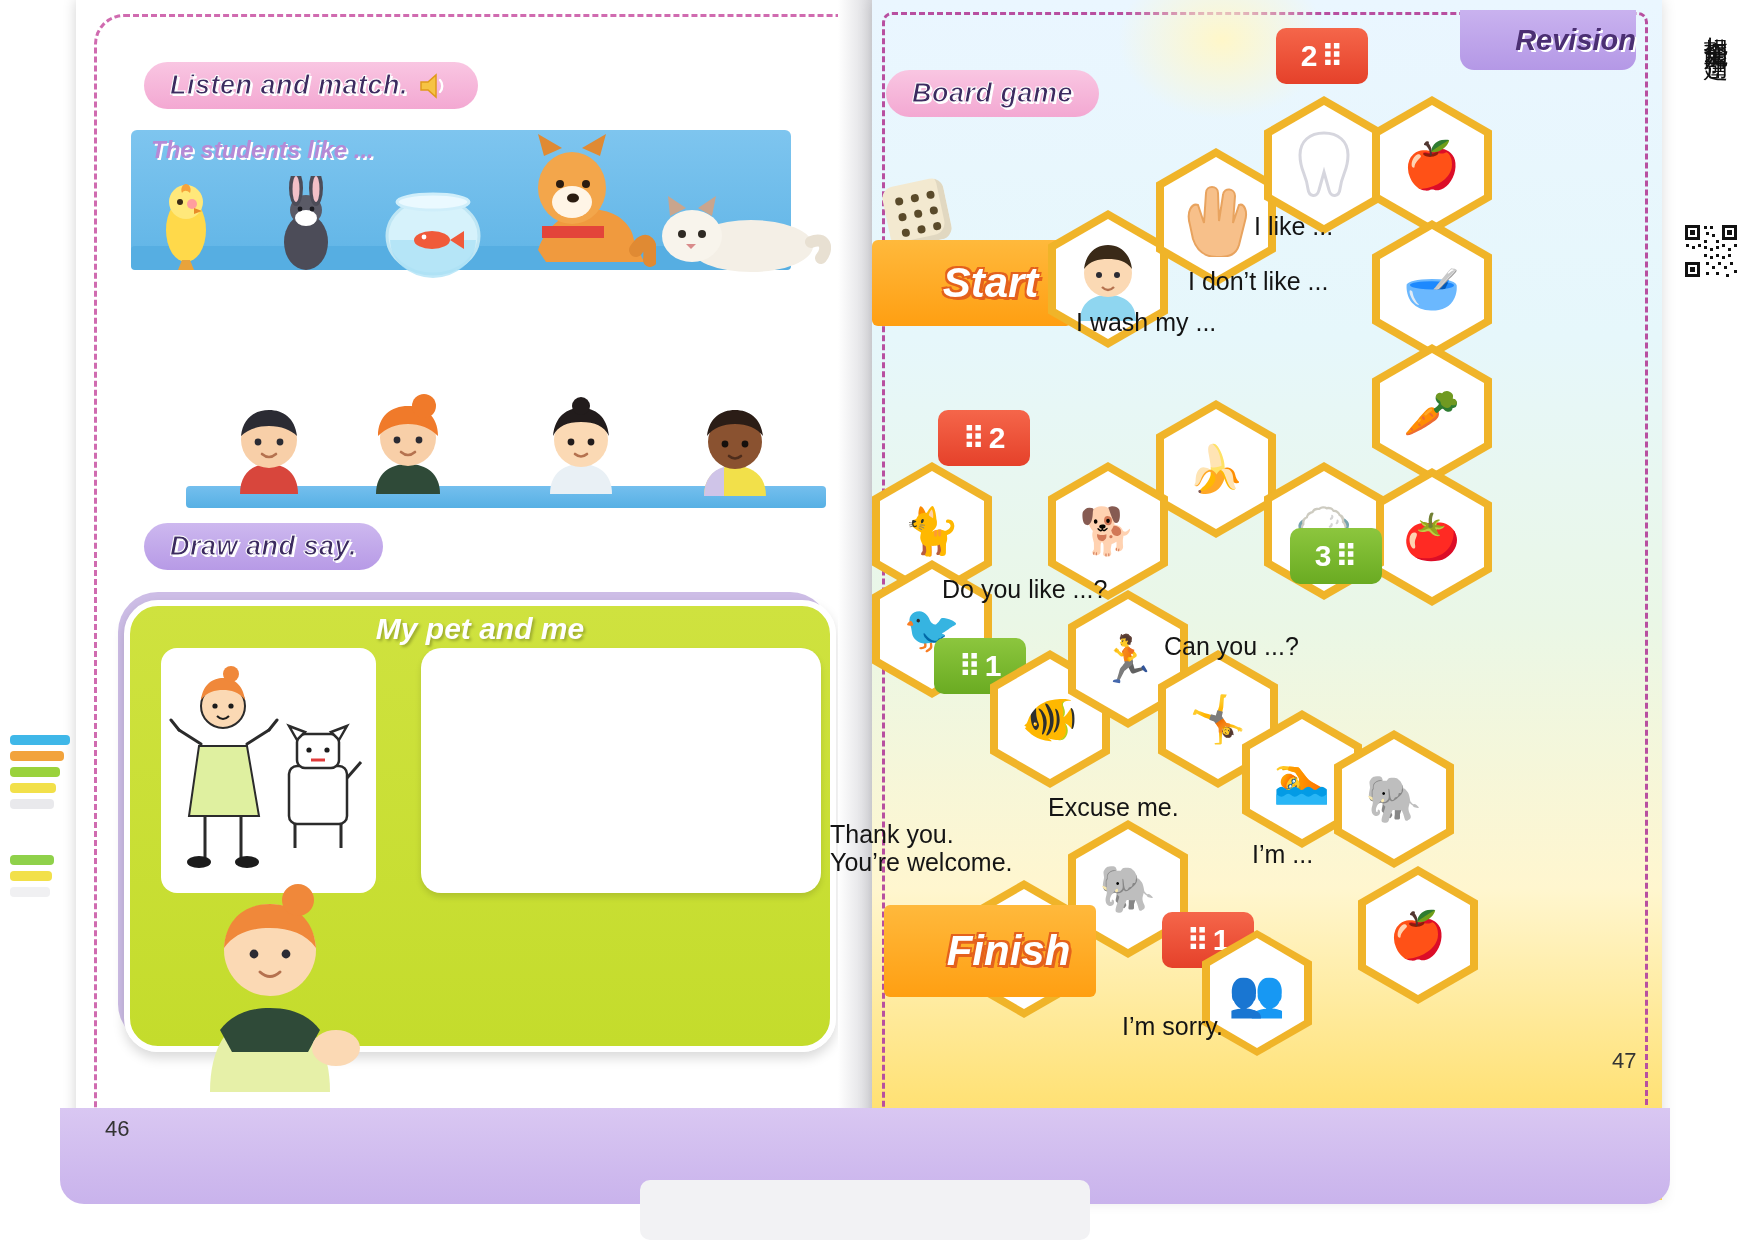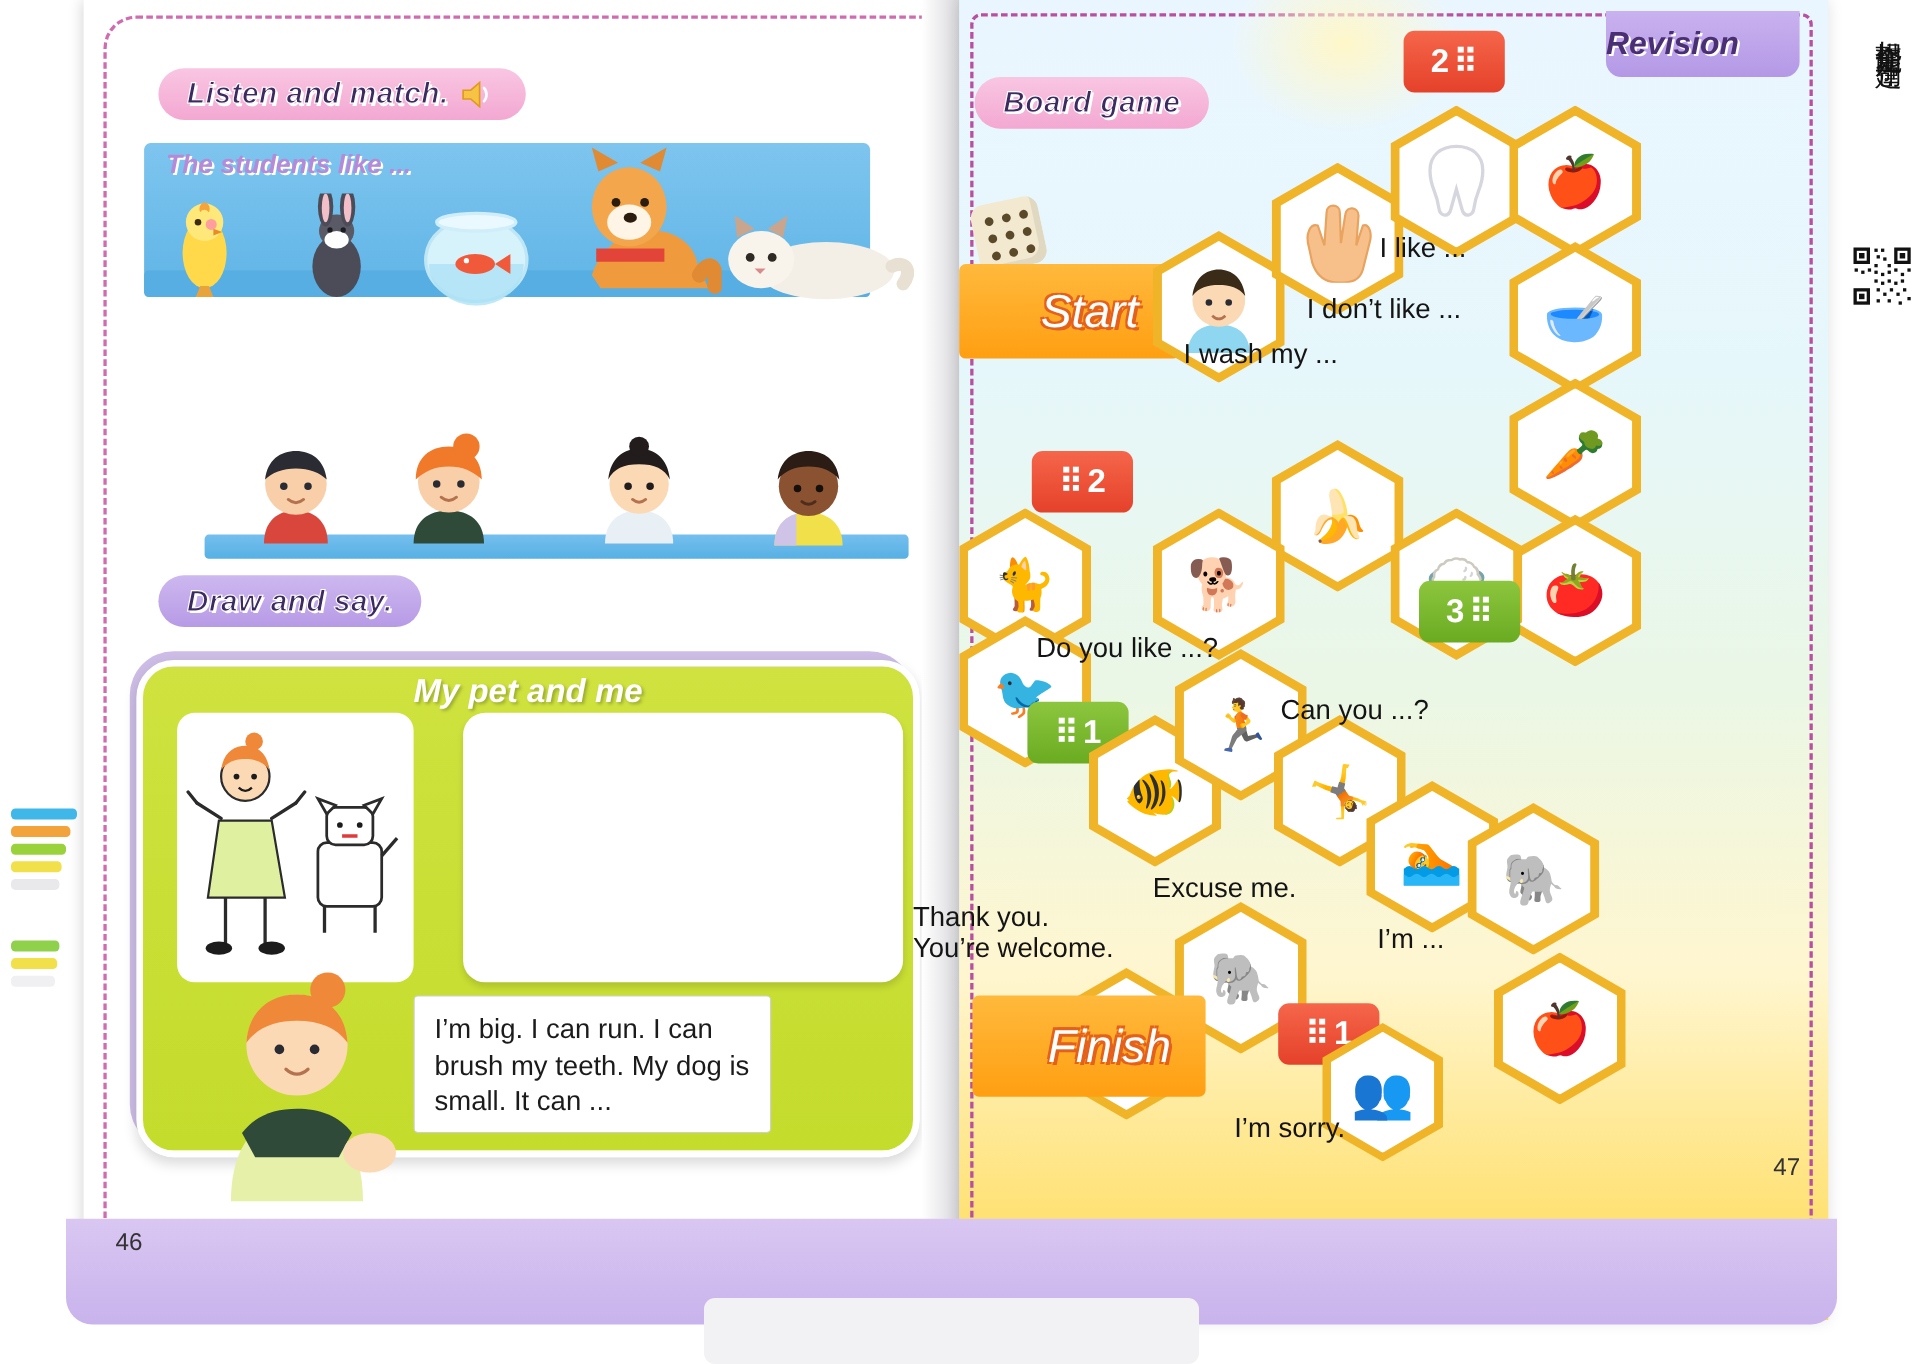--- a/index.html
+++ b/index.html
@@ -114,34 +114,34 @@
 
   #page-46{position:absolute;left:105px;top:1116px;font-size:22px;color:#333;}
   #page-47{position:absolute;left:1612px;top:1048px;font-size:22px;color:#333;}
 
   
   #board-head{position:absolute;left:14px;top:70px;}
   #revision-tab{
     position:absolute;right:26px;top:10px;width:176px;height:60px;
     background:linear-gradient(180deg,#c9b2ef,#b498e6);
     border-radius:0 0 14px 14px;
-    display:flex;align-items:center;justify-content:flex-start;
+    display:flex;align-items:center;justify-content:flex-end;
   }
   #revision-tab .txt{font-size:29px;font-style:italic;font-weight:bold;color:#4b2f73;
      text-shadow:2px 2px 0 #ffffff;}
 
   #sun{position:absolute;left:245px;top:-40px;width:210px;height:160px;
      background:radial-gradient(ellipse at center,#fff7c9 0%,rgba(255,247,201,0) 70%);}
 
   
   .banner{
     position:absolute;background:linear-gradient(180deg,#ffb93c,#ff9f12);
     display:flex;align-items:center;justify-content:center;border-radius:6px;
   }
-  .banner .txt{font-size:42px;font-weight:normal;font-style:italic;color:#ffffff;
+  .banner .txt{font-size:42px;font-weight:bold;font-style:italic;color:#ffffff;
      text-shadow:3px 3px 0 #e4611c,-2px -2px 0 #e4611c,2px -2px 0 #e4611c,-2px 2px 0 #e4611c;margin-left:37px;}
   #start-banner{left:0px;top:240px;width:200px;height:86px;}
   #finish-banner{left:12px;top:905px;width:212px;height:92px;}
 
   
   .hex{
     position:absolute;width:120px;height:138px;
     background:#f0b429;
     clip-path:polygon(50% 0%,100% 25%,100% 75%,50% 100%,0% 75%,0% 25%);
     display:flex;align-items:center;justify-content:center;
@@ -350,21 +350,20 @@
         <circle cx="84" cy="70" r="46" fill="#fbd9b4"></circle>
         <path d="M38 68c2-30 22-44 46-44s44 14 46 44c-10-14-26-20-46-20s-36 6-46 20z" fill="#f0883a"></path>
         <circle cx="112" cy="20" r="16" fill="#f0883a"></circle>
         <circle cx="68" cy="74" r="4.4" fill="#2b2b33"></circle>
         <circle cx="100" cy="74" r="4.4" fill="#2b2b33"></circle>
         <path d="M74 92q10 9 20 0" stroke="#b5724f" stroke-width="3" fill="none" stroke-linecap="round"></path>
         <ellipse cx="150" cy="168" rx="24" ry="18" fill="#fbd9b4"></ellipse>
       </svg>
     </div>
 
-    <div id="speech-box">I’m big. I can run. I can brush my teeth. My dog is small. It can ...</div>
   </div>
 
   <div id="left-edge-stack">
     <div style="top:0;background:#3fb7e8;"></div>
     <div style="top:16px;background:#f2a33c;width:54px;"></div>
     <div style="top:32px;background:#9ad23c;width:50px;"></div>
     <div style="top:48px;background:#f2e04a;width:46px;"></div>
     <div style="top:64px;background:#e9e9ec;width:44px;"></div>
     <div style="top:120px;background:#8fd14a;width:44px;"></div>
     <div style="top:136px;background:#f2e04a;width:42px;"></div>

